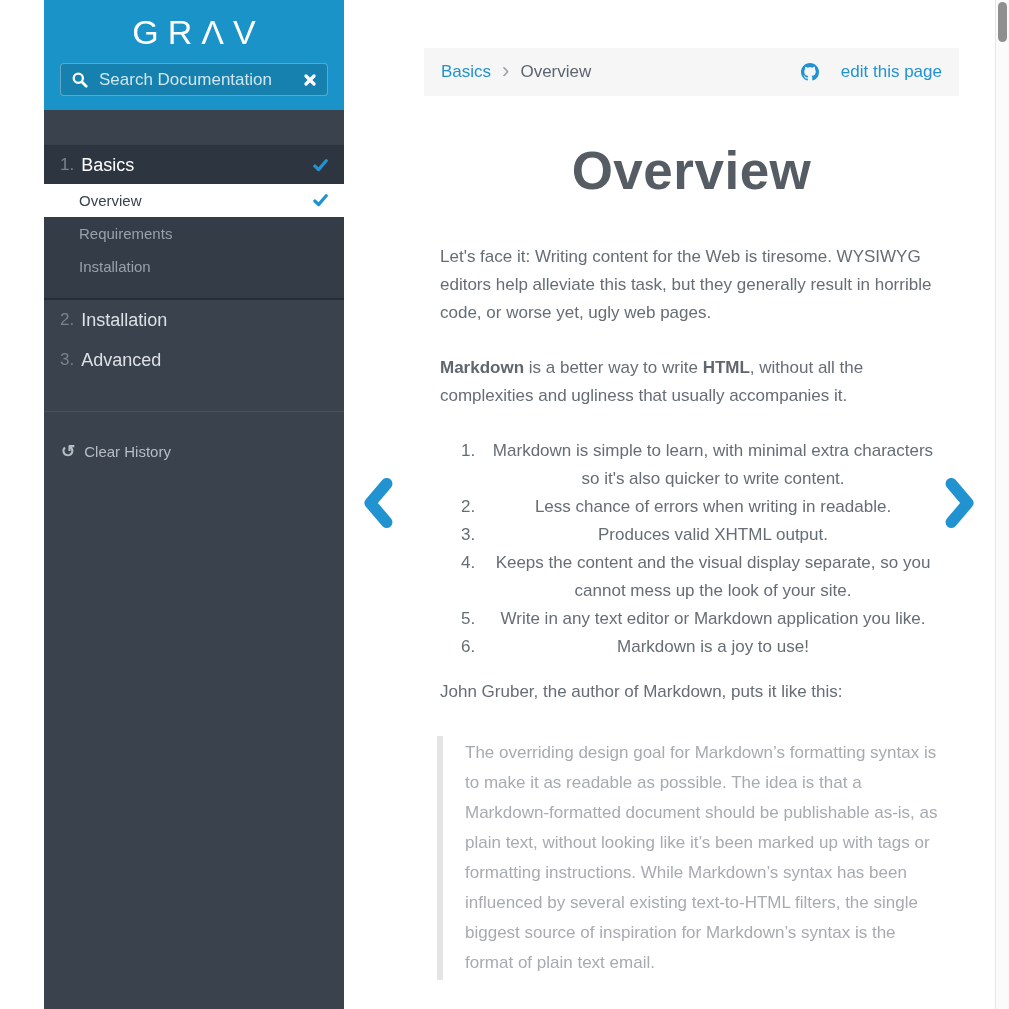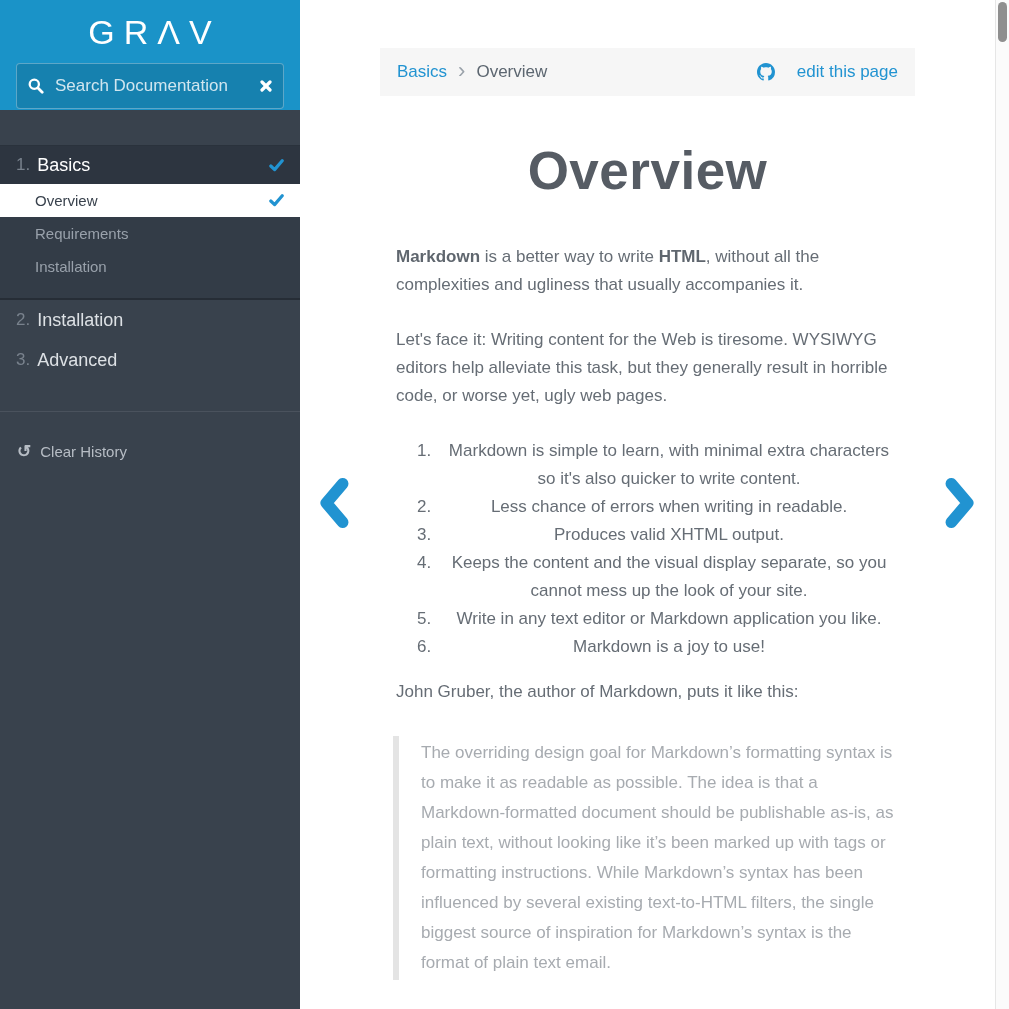--- a/index.html
+++ b/index.html
@@ -5,28 +5,28 @@
   * { box-sizing: border-box; }
   html,body { margin:0; padding:0; }
   body {
     width:1009px; height:1009px; overflow:hidden;
     font-family:"Liberation Sans", sans-serif;
     background:#ffffff;
   }
   .app { position:relative; width:1009px; height:1009px; display:flex; background:#fff; }
 
   
-  .sidebar { width:300px; flex:0 0 300px; height:100%; background:#39424d; }
+  .sidebar { width:300px; flex:0 0 300px; height:100%; background:#39424d;margin-left:44px; }
   .sidebar-header { height:110px; background:#1a93c8; padding-top:12px; }
   .logo {
     text-align:center; color:#fff; font-size:34px; font-weight:400;
     letter-spacing:9px; padding-left:9px; height:44px; line-height:40px;
   }
   .searchbox {
-    margin:7px 16px 0 16px; height:46px; border-radius:4px;
+    margin:7px 16px 0 16px; height:33px; border-radius:4px;
     background:rgba(0,0,0,0.12); border:1px solid rgba(255,255,255,0.30);
     display:flex; align-items:center; padding:0 11px;
   }
   .searchbox .sicon { display:flex; margin-right:9px; }
   .searchbox input {
     flex:1; background:transparent; border:none; outline:none;
     color:#fff; font-size:17px; font-family:"Liberation Sans", sans-serif; min-width:0;
   }
   .searchbox input::placeholder { color:rgba(255,255,255,0.80); }
   .searchbox .clear { display:flex; cursor:pointer; margin-left:6px; }
@@ -176,23 +176,23 @@
               <path fill="#2193d1" d="M8 0C3.58 0 0 3.58 0 8c0 3.54 2.29 6.53 5.47 7.59.4.07.55-.17.55-.38 0-.19-.01-.82-.01-1.49-2.01.37-2.53-.49-2.69-.94-.09-.23-.48-.94-.82-1.13-.28-.15-.68-.52-.01-.53.63-.01 1.08.58 1.23.82.72 1.21 1.87.87 2.33.66.07-.52.28-.87.51-1.07-1.78-.2-3.64-.89-3.64-3.95 0-.87.31-1.59.82-2.15-.08-.2-.36-1.02.08-2.12 0 0 .67-.21 2.2.82.64-.18 1.32-.27 2-.27s1.36.09 2 .27c1.53-1.04 2.2-.82 2.2-.82.44 1.1.16 1.92.08 2.12.51.56.82 1.27.82 2.15 0 3.07-1.87 3.75-3.65 3.95.29.25.54.73.54 1.48 0 1.07-.01 1.93-.01 2.2 0 .21.15.46.55.38A8.01 8.01 0 0 0 16 8c0-4.42-3.58-8-8-8z"></path>
             </svg>
           </span>
           <span>edit this page</span>
         </a>
       </div>
 
       <div class="article">
         <h1 class="page-title">Overview</h1>
 
+        <p>Let's face it: Writing content for the Web is tiresome. WYSIWYG editors help alleviate this task, but they generally result in horrible code, or worse yet, ugly web pages.</p>
+
         <p><strong>Markdown</strong><span> is a better way to write </span><strong>HTML</strong><span>, without all the complexities and ugliness that usually accompanies it.</span></p>
-
-        <p>Let's face it: Writing content for the Web is tiresome. WYSIWYG editors help alleviate this task, but they generally result in horrible code, or worse yet, ugly web pages.</p>
 
 
         <ol>
           <li>Markdown is simple to learn, with minimal extra characters so it's also quicker to write content.</li>
           <li>Less chance of errors when writing in readable.</li>
           <li>Produces valid XHTML output.</li>
           <li>Keeps the content and the visual display separate, so you cannot mess up the look of your site.</li>
           <li>Write in any text editor or Markdown application you like.</li>
           <li>Markdown is a joy to use!</li>
         </ol>

